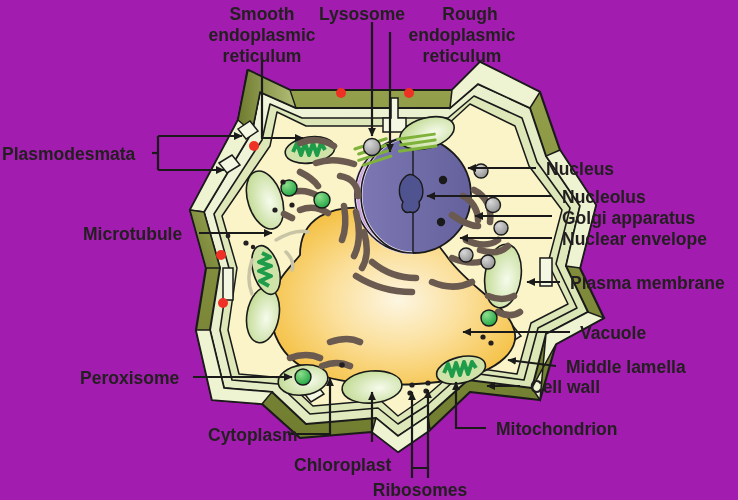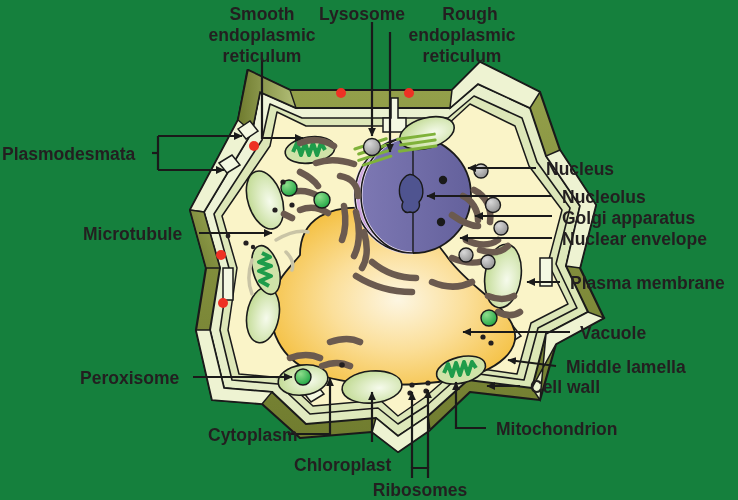--- a/index.html
+++ b/index.html
@@ -1,18 +1,18 @@
 <!DOCTYPE html>
 <html><head>
 <meta charset="utf-8">
 <style>
   html,body{margin:0;padding:0;background:#ffffff;}
   body{width:738px;height:500px;overflow:hidden;
        font-family:"Liberation Sans","DejaVu Sans",sans-serif;}
-  #stage{position:relative;width:738px;height:500px;background:#15803d;}
+  #stage{position:relative;width:738px;height:500px;background:#a21caf;}
   svg{display:block;}
   .lbl{font-family:"Liberation Sans","DejaVu Sans",sans-serif;
        font-weight:bold;fill:#231f20;font-size:17.5px;}
 </style>
 </head>
 <body>
 
 <div id="stage">
 <svg width="738" height="500" viewBox="0 0 738 500" xmlns="http://www.w3.org/2000/svg">
   <defs>

